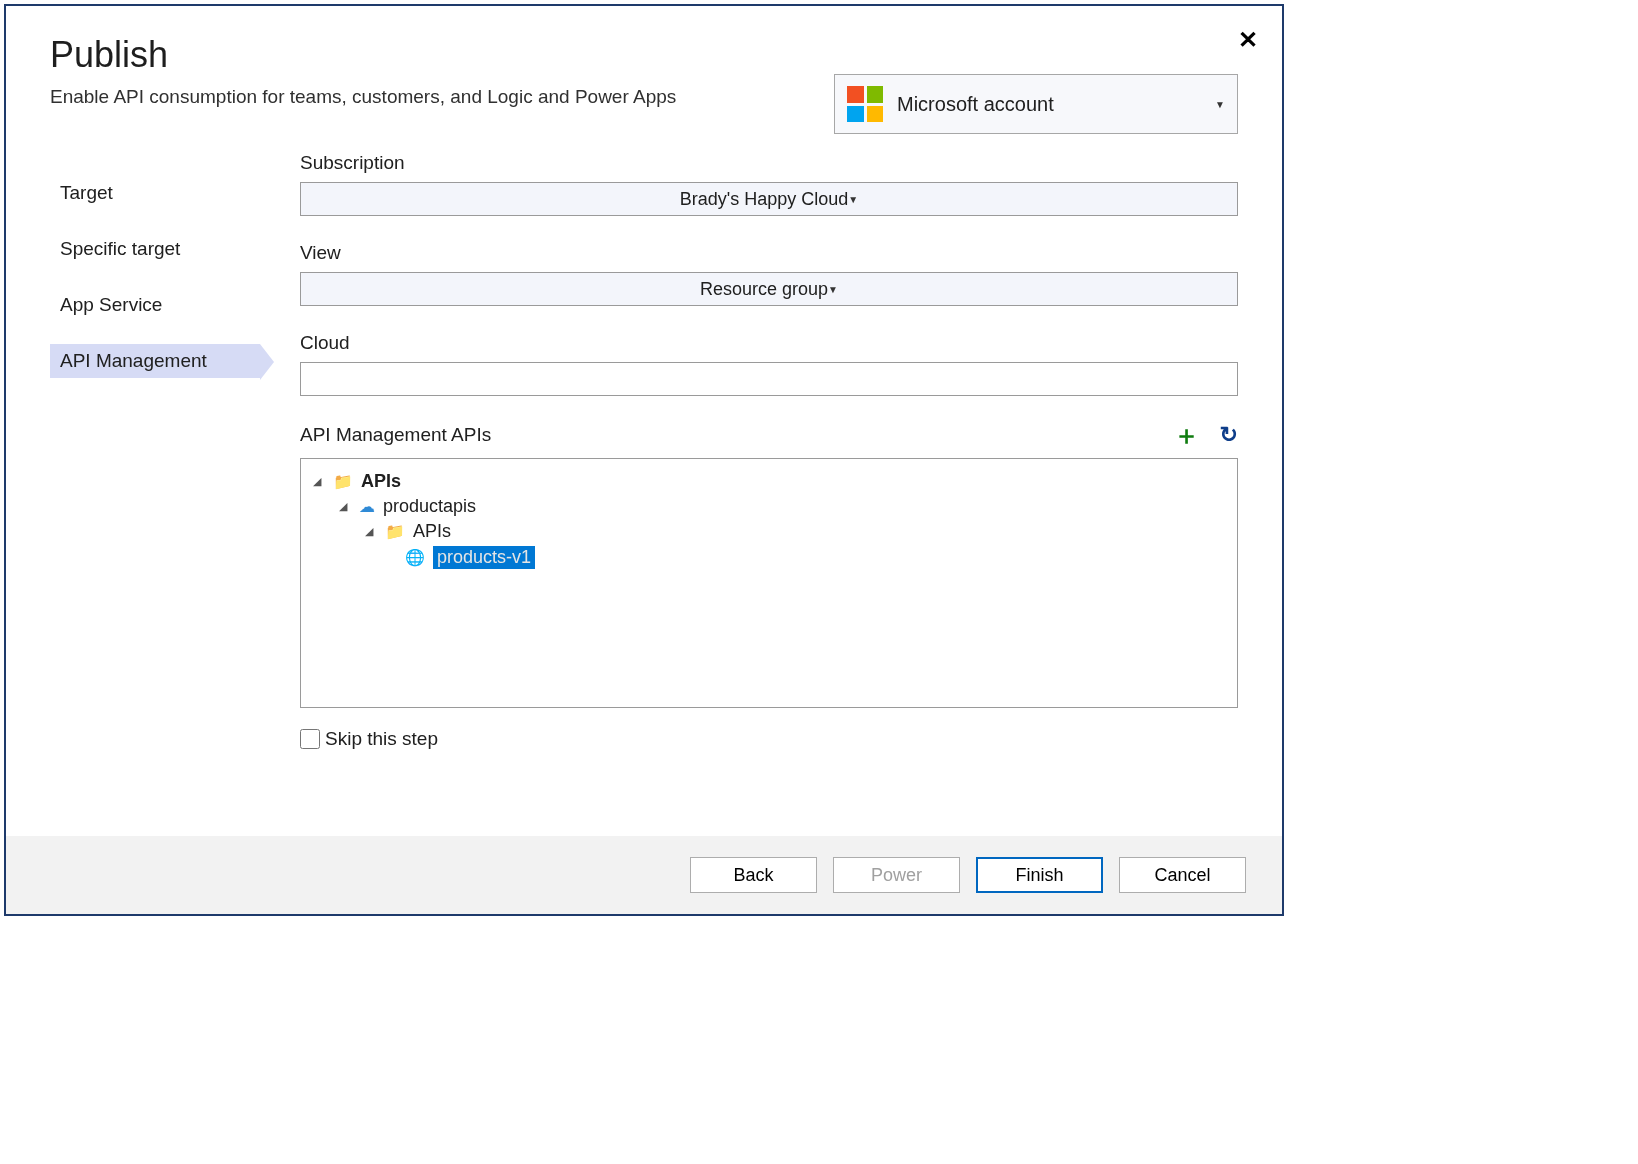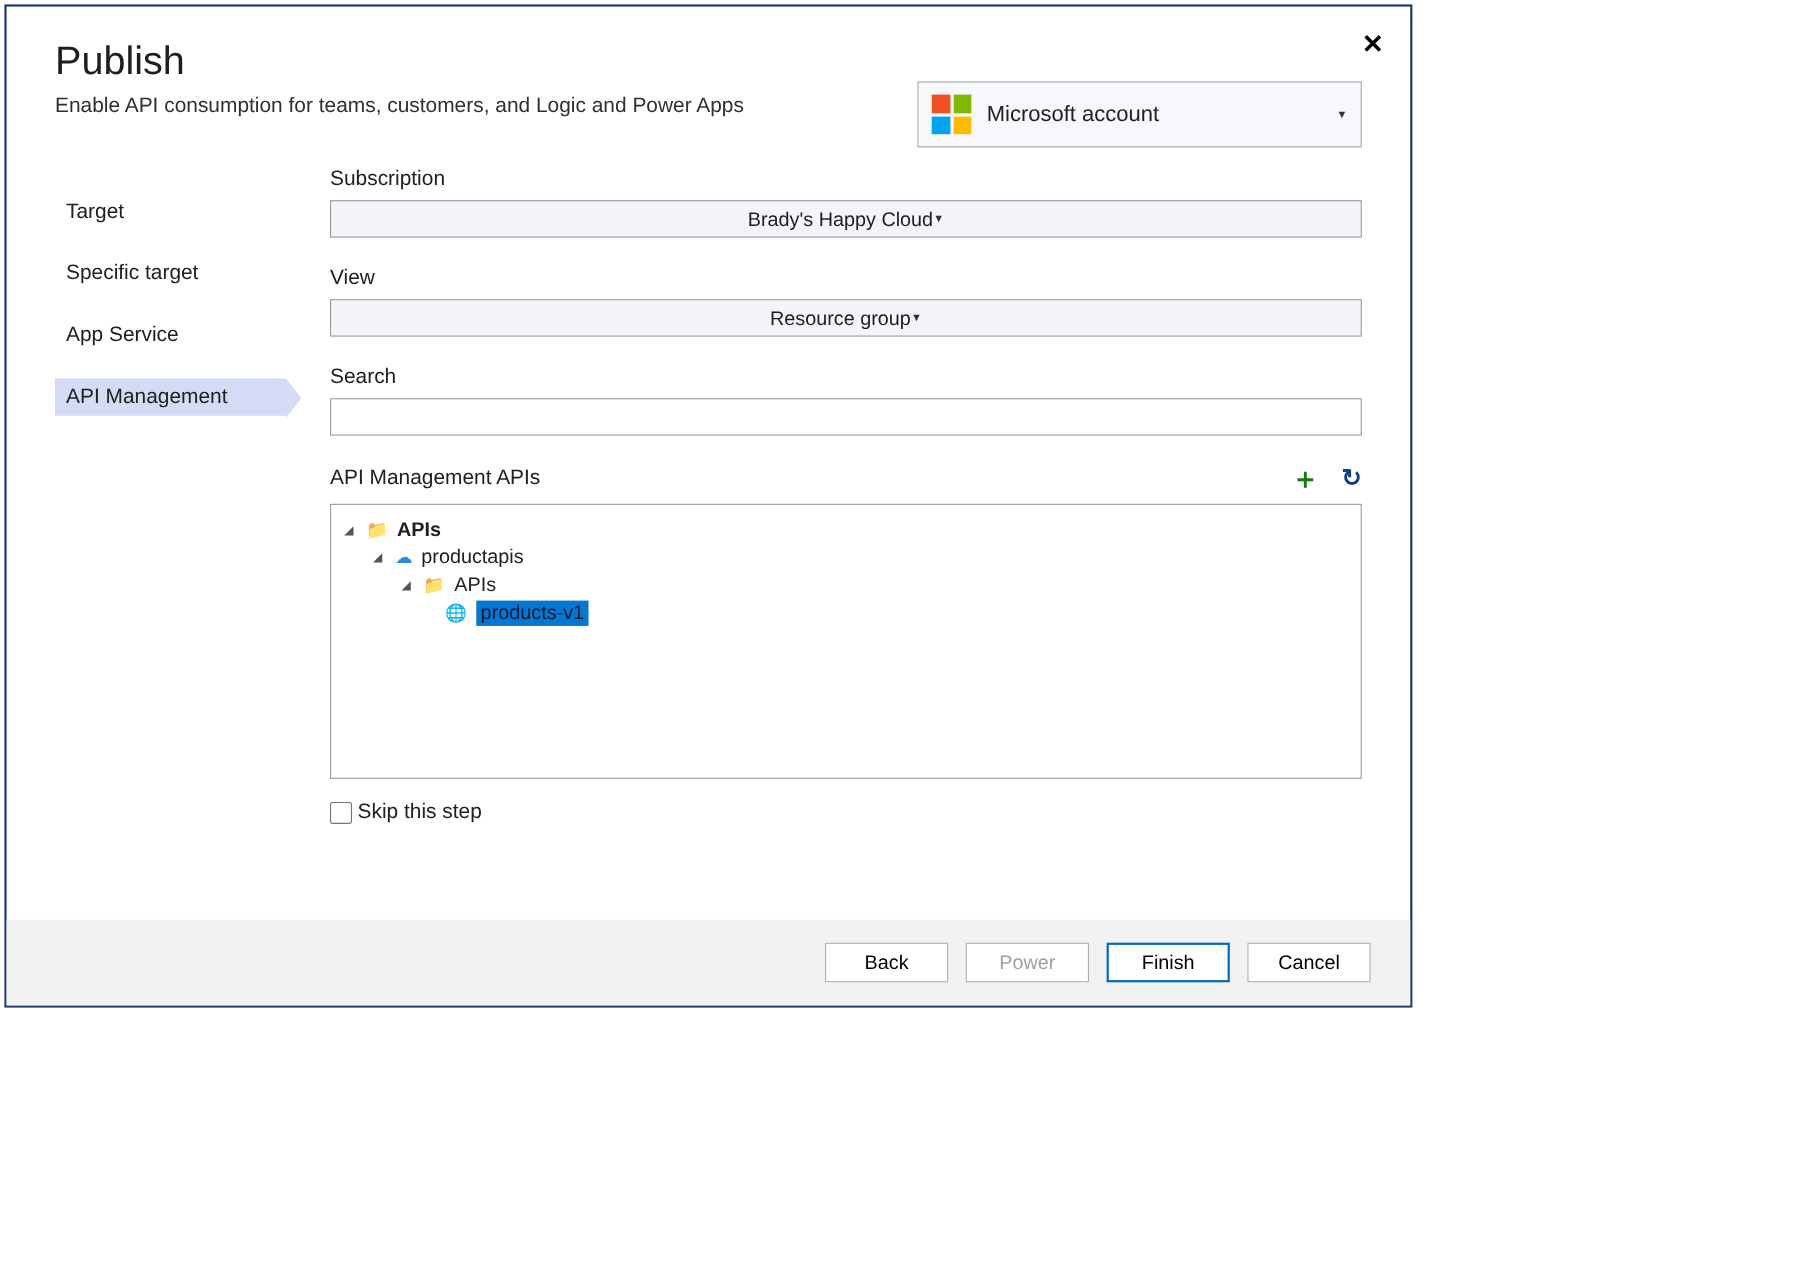--- a/index.html
+++ b/index.html
@@ -140,36 +140,36 @@
     }
     .tree-row { display: flex; align-items: center; gap: 8px; padding: 2px 0; cursor: pointer; }
     .tree-indent-1 { padding-left: 26px; }
     .tree-indent-2 { padding-left: 52px; }
     .tree-indent-3 { padding-left: 92px; }
     .expander { font-size: 11px; color: #555; width: 12px; display: inline-block; }
     .folder-icon { color: #d9a441; font-size: 16px; }
     .cloud-icon { color: #2f8ad6; font-size: 16px; }
     .globe-icon { color: #555; font-size: 16px; }
     .tree-row.bold .tlabel { font-weight: 600; }
-    .tree-row.selected .tlabel { background: #0078d4; color: #0f172a; padding: 1px 4px; }
+    .tree-row.selected .tlabel { background: #0078d4; color: #e5e5e5; padding: 1px 4px; }
 
     .skip-row { display: flex; align-items: center; gap: 5px; margin-top: 16px; font-size: 19px; }
     .skip-row input[type=checkbox] { width: 20px; height: 20px; }
 
     .footer {
       background: #f2f2f2;
       height: 78px;
       display: flex;
       justify-content: flex-end;
       align-items: center;
       gap: 16px;
       padding-right: 36px;
     }
     .footer button {
-      width: 112px; height: 36px;
+      width: 127px; height: 36px;
       font-size: 18px;
       background: #fff;
       border: 1px solid #adadad;
       cursor: pointer;
     }
     .footer button:disabled { color: #a0a0a0; cursor: default; }
     .footer button.primary { border: 2px solid #0067c0; }
   </style>
 </head>
 <body>
@@ -223,21 +223,21 @@
       <div class="section-spacer-sm"></div>
 
       <div class="form-label">View</div>
       <div class="dropdown">
         <span>Resource group</span>
         <span class="caret">▼</span>
       </div>
 
       <div class="section-spacer-sm"></div>
 
-      <div class="form-label">Search</div>
+      <div class="form-label">Cloud</div>
       <input class="search-input" type="text" value="" style="">
 
       <div class="api-header">
         <span class="label">API Management APIs</span>
         <div class="api-actions">
           <span class="plus-icon">＋</span>
           <span class="refresh-icon">↻</span>
         </div>
       </div>
 

